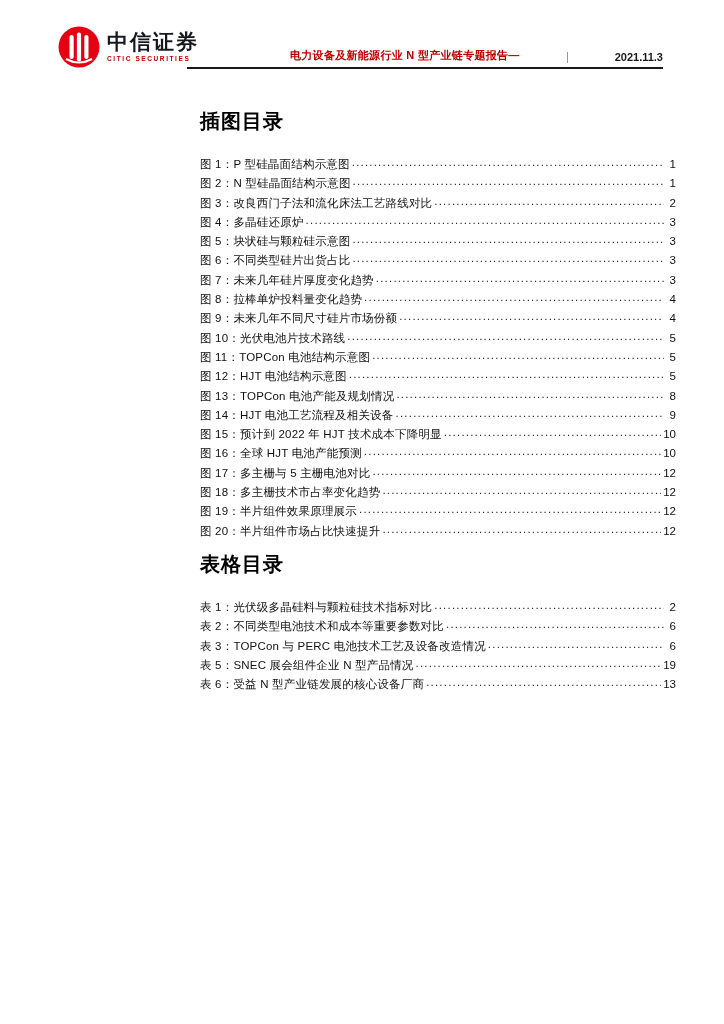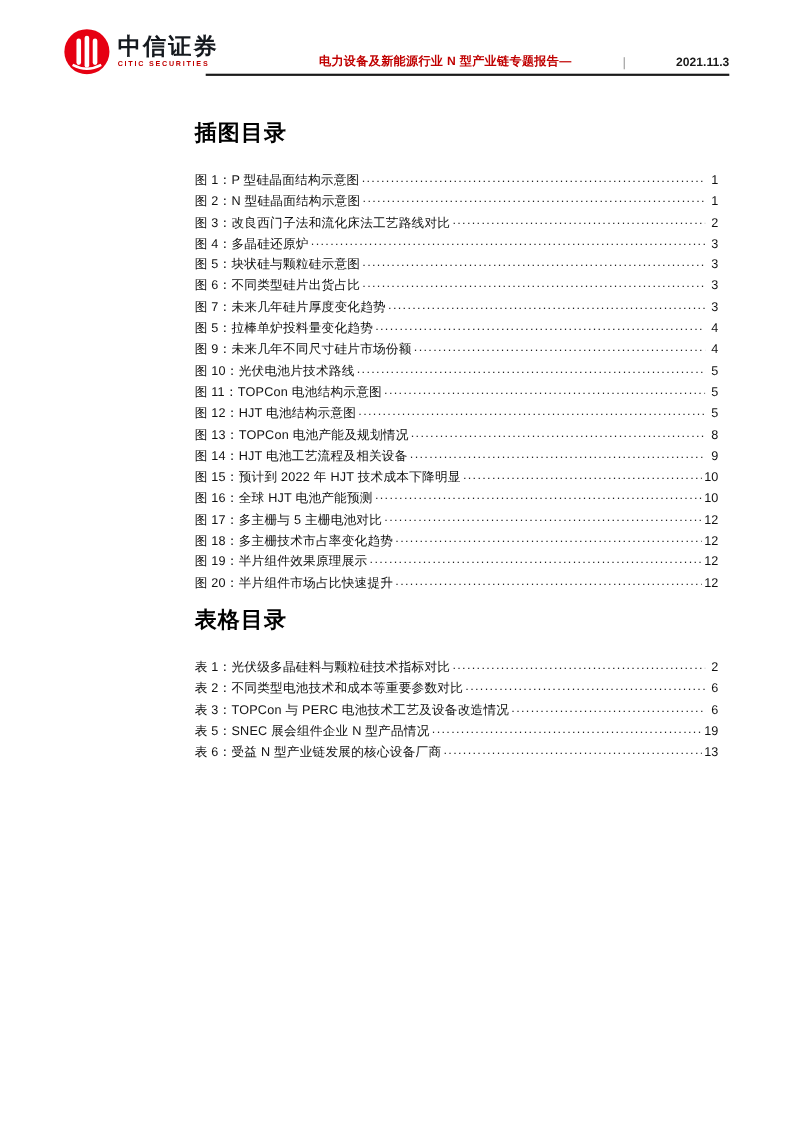--- a/index.html
+++ b/index.html
@@ -44,21 +44,21 @@
   .header-sep{
     width:1px;height:11px;background:#999999;
     margin:0 6px;display:inline-block;
   }
   .report-date{font-size:11px;font-weight:bold;color:var(--text);}
   .header-rule{
     position:absolute;top:67px;left:187px;width:476px;height:2px;
     background:#1a1a1a;
   }
   
-  main{position:absolute;left:177px;top:0;width:476px;}
+  main{position:absolute;left:200px;top:0;width:476px;}
   .toc-heading{
     font-size:20px;font-weight:bold;color:#000000;
     letter-spacing:1px;line-height:23px;
   }
   .toc-heading.figures{margin:110px 0 22px 0;}
   .toc-heading.tables{margin:12px 0 22px 0;}
   ul.toc-list{list-style:none;margin:0;padding:0;}
   li.toc-entry{
     display:flex;align-items:flex-start;
     height:19.3px;line-height:19.3px;
@@ -147,21 +147,21 @@
     <span class="toc-label">图 6：不同类型硅片出货占比</span>
     <span class="toc-leader"></span>
     <span class="toc-page">3</span>
   </li>
         <li class="toc-entry">
     <span class="toc-label">图 7：未来几年硅片厚度变化趋势</span>
     <span class="toc-leader"></span>
     <span class="toc-page">3</span>
   </li>
         <li class="toc-entry">
-    <span class="toc-label">图 5：拉棒单炉投料量变化趋势</span>
+    <span class="toc-label">图 8：拉棒单炉投料量变化趋势</span>
     <span class="toc-leader"></span>
     <span class="toc-page">4</span>
   </li>
         <li class="toc-entry">
     <span class="toc-label">图 9：未来几年不同尺寸硅片市场份额</span>
     <span class="toc-leader"></span>
     <span class="toc-page">4</span>
   </li>
         <li class="toc-entry">
     <span class="toc-label">图 10：光伏电池片技术路线</span>

